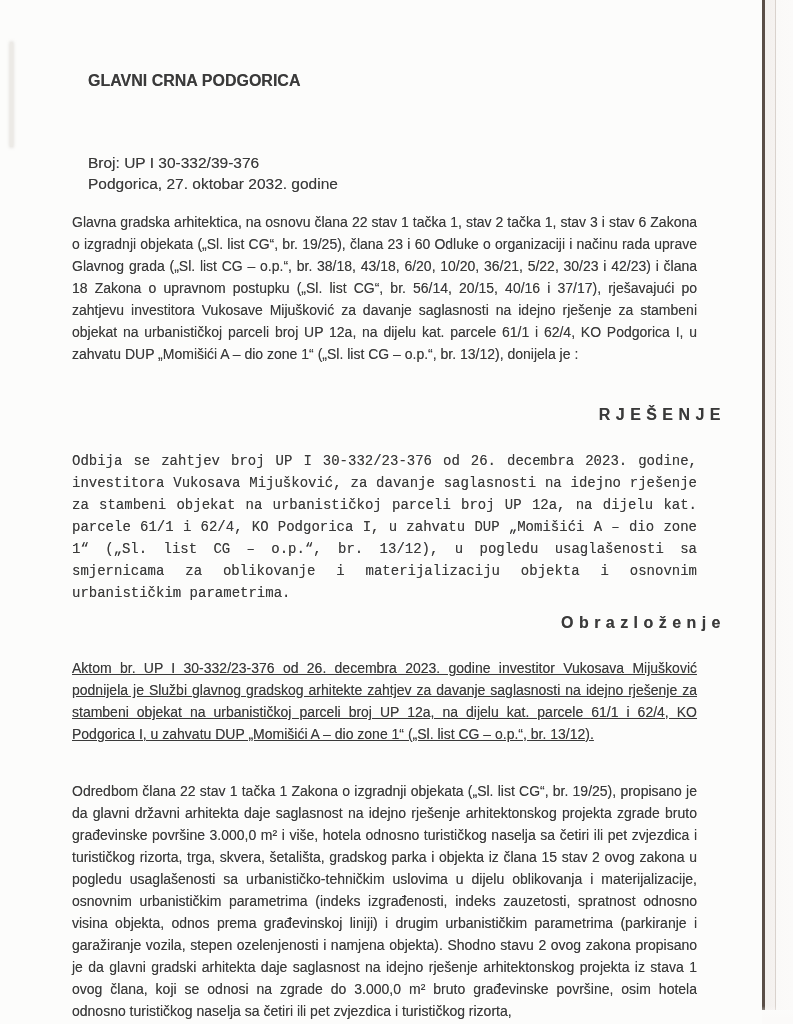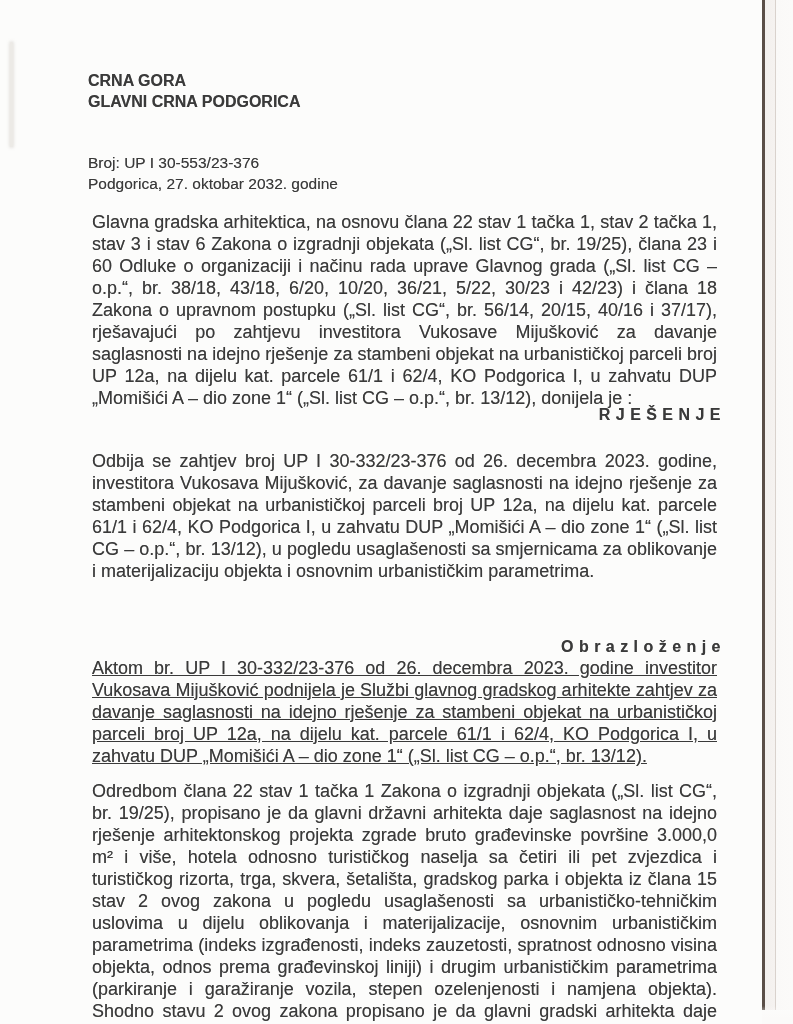--- a/index.html
+++ b/index.html
@@ -27,42 +27,42 @@
     white-space: nowrap;
   }
   .ref-block {
     left: 88px;
     top: 152px;
     font-size: 15.5px;
     line-height: 21px;
     white-space: nowrap;
   }
   .para {
-    left: 92px;
+    left: 72px;
     width: 625px;
-    font-size: 18px;
+    font-size: 14px;
     line-height: 22px;
     text-align: justify;
     hyphens: none;
   }
   .para-intro { top: 211px; }
-  .para-decision { top: 450px; }
+  .para-decision { top: 450px; font-family: Liberation Mono, monospace; }
   .para-expl1 { top: 657px; text-decoration: underline; }
   .para-expl2 { top: 780px; }
   .doc-heading {
     left: 96px;
     width: 625px;
     text-align: right;
     font-weight: bold;
     font-size: 16px;
     letter-spacing: 0.5px;
     white-space: nowrap;
   }
   .heading-decision { top: 406px; }
-  .heading-explanation { top: 614px; margin-top: 24px; }
+  .heading-explanation { top: 614px; }
   
   .scan-right-edge {
     left: 762px;
     top: 0;
     width: 31px;
     height: 1010px;
     background: linear-gradient(to right,
       #5a4e47 0px, #5a4e47 3px,
       #f3f0ee 3px, #f5f2f0 13px,
       #d9d2cd 13px, #d9d2cd 14px,
@@ -88,26 +88,25 @@
 </head>
 <body>
 
 <div class="page">
 
   <div class="abs scan-left-smudge"></div>
   <div class="abs scan-right-edge"></div>
   <div class="abs scan-right-fade"></div>
 
   <div class="abs header-block">
-    <div>CRNA GORA</div>
     <div>GLAVNI CRNA PODGORICA</div>
   </div>
 
   <div class="abs ref-block">
-    <div>Broj: UP I 30-553/23-376</div>
+    <div>Broj: UP I 30-332/39-376</div>
     <div>Podgorica, 27. oktobar 2032. godine</div>
   </div>
 
   <div class="abs para para-intro">Glavna gradska arhitektica, na osnovu člana 22 stav 1 tačka 1, stav 2 tačka 1, stav 3 i stav 6 Zakona o izgradnji objekata („Sl. list CG“, br. 19/25), člana 23 i 60 Odluke o organizaciji i načinu rada uprave Glavnog grada („Sl. list CG – o.p.“, br. 38/18, 43/18, 6/20, 10/20, 36/21, 5/22, 30/23 i 42/23) i člana 18 Zakona o upravnom postupku („Sl. list CG“, br. 56/14, 20/15, 40/16 i 37/17), rješavajući po zahtjevu investitora Vukosave Mijušković za davanje saglasnosti na idejno rješenje za stambeni objekat na urbanističkoj parceli broj UP 12a, na dijelu kat. parcele 61/1 i 62/4, KO Podgorica I, u zahvatu DUP „Momišići A – dio zone 1“ („Sl. list CG – o.p.“, br. 13/12), donijela je :</div>
 
   <div class="abs doc-heading heading-decision">R J E Š E N J E</div>
 
   <div class="abs para para-decision">Odbija se zahtjev broj UP I 30-332/23-376 od 26. decembra 2023. godine, investitora Vukosava Mijušković, za davanje saglasnosti na idejno rješenje za stambeni objekat na urbanističkoj parceli broj UP 12a, na dijelu kat. parcele 61/1 i 62/4, KO Podgorica I, u zahvatu DUP „Momišići A – dio zone 1“ („Sl. list CG – o.p.“, br. 13/12), u pogledu usaglašenosti sa smjernicama za oblikovanje i materijalizaciju objekta i osnovnim urbanističkim parametrima.</div>
 
   <div class="abs doc-heading heading-explanation">O b r a z l o ž e n j e</div>

